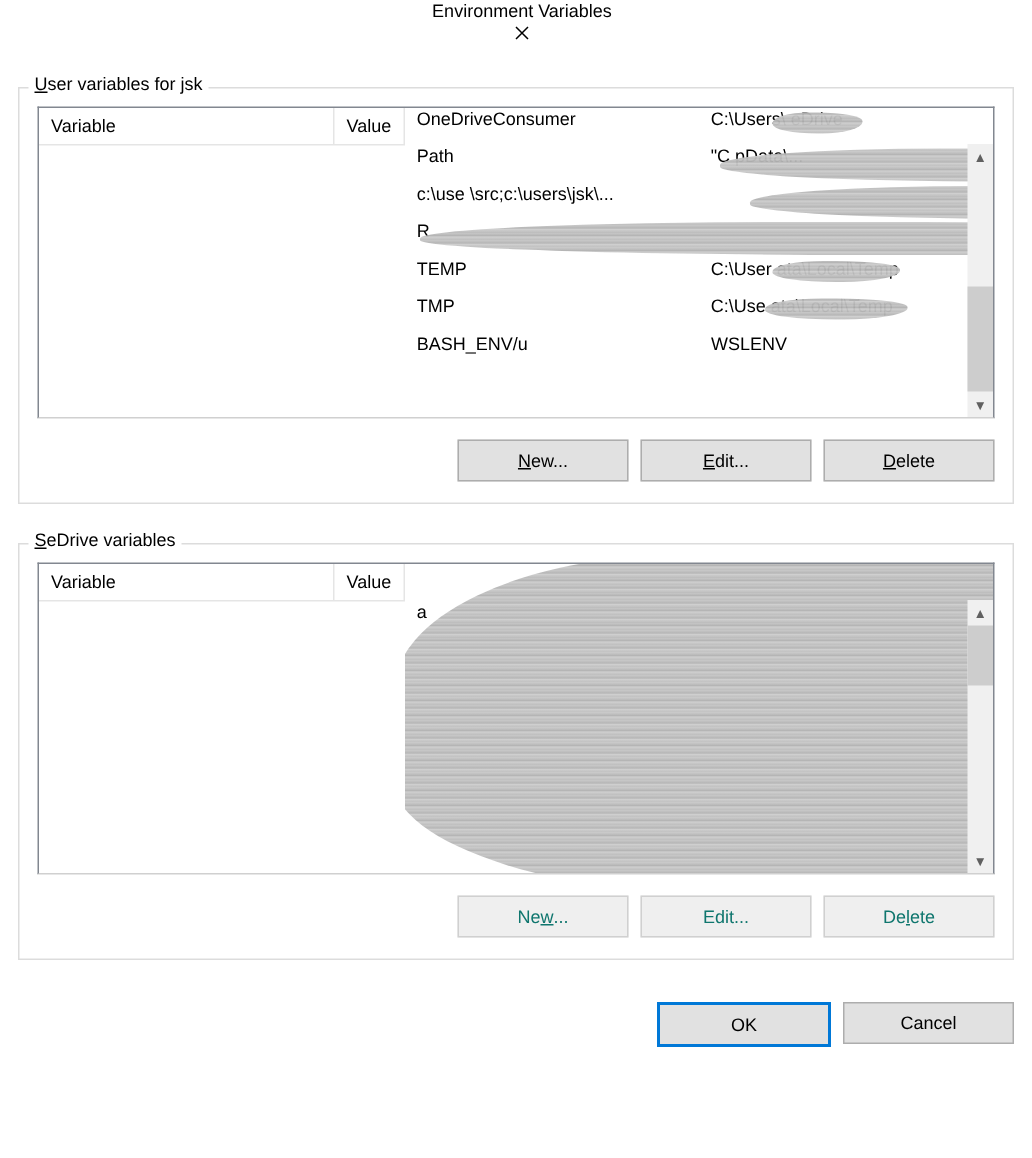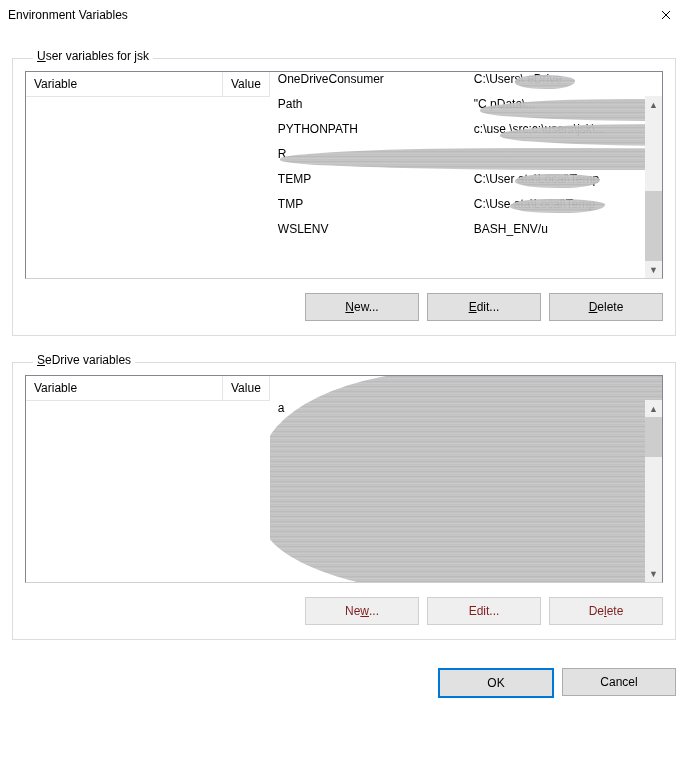--- a/index.html
+++ b/index.html
@@ -12,20 +12,21 @@
     background: #ffffff;
     color: #000;
     overflow: hidden;
   }
   .titlebar {
     display: flex;
     align-items: center;
     justify-content: space-between;
     height: 30px;
     padding: 0 0 0 8px;
+    flex-direction: column;
   }
   .titlebar-title {
     font-size: 12px;
   }
   .titlebar-close {
     width: 45px;
     height: 30px;
     display: flex;
     align-items: center;
     justify-content: center;
@@ -37,21 +38,21 @@
   }
   .groupbox {
     border: 1px solid #dcdcdc;
     margin-top: 18px;
     padding: 12px 12px 14px 12px;
     position: relative;
   }
   .groupbox-legend {
     position: absolute;
     top: -10px;
-    left: 20px;
+    left: 6px;
     background: #fff;
     padding: 0 4px;
     font-size: 12px;
   }
   .accel {
     text-decoration: underline;
   }
   .listview {
     border: 1px solid #828790;
     border-bottom-color: #d0d0d0;
@@ -134,21 +135,21 @@
     border: 1px solid #adadad;
     font-family: inherit;
     font-size: 12px;
     display: flex;
     align-items: center;
     justify-content: center;
     cursor: default;
     padding: 0 12px;
   }
   .btn.disabled {
-    color: #7f1d1d;
+    color: #0f766e;
     border-color: #d0d0d0;
     background: #efefef;
   }
   .btn.default {
     border: 2px solid #0078d7;
     background: #e1e1e1;
     text-align: right;
   }
   .dialog-footer {
     display: flex;
@@ -203,38 +204,37 @@
       <div class="lv-rows">
         <div class="lv-row">
           <div class="lv-cell col-var">OneDriveConsumer</div>
           <div class="lv-cell col-val">C:\Users\          eDrive</div>
         </div>
         <div class="lv-row">
           <div class="lv-cell col-var">Path</div>
           <div class="lv-cell col-val">"C                                                                         pData\...</div>
         </div>
         <div class="lv-row">
-          <div class="lv-cell col-var">PYTHONPATH</div>
           <div class="lv-cell col-val">c:\use                                                    \src;c:\users\jsk\...</div>
         </div>
         <div class="lv-row">
           <div class="lv-cell col-var">R</div>
           <div class="lv-cell col-val"></div>
         </div>
         <div class="lv-row">
           <div class="lv-cell col-var">TEMP</div>
           <div class="lv-cell col-val">C:\User          ata\Local\Temp</div>
         </div>
         <div class="lv-row">
           <div class="lv-cell col-var">TMP</div>
           <div class="lv-cell col-val">C:\Use             ata\Local\Temp</div>
         </div>
         <div class="lv-row">
+          <div class="lv-cell col-val">BASH_ENV/u</div>
           <div class="lv-cell col-var">WSLENV</div>
-          <div class="lv-cell col-val">BASH_ENV/u</div>
         </div>
 
         <div class="smudge" style="top:3px; left:245px; width:60px; height:14px;"></div>
         <div class="smudge" style="top:27px; left:210px; width:370px; height:22px;"></div>
         <div class="smudge" style="top:52px; left:230px; width:380px; height:22px;"></div>
         <div class="smudge" style="top:76px; left:10px; width:610px; height:22px;"></div>
         <div class="smudge" style="top:102px; left:245px; width:85px; height:14px;"></div>
         <div class="smudge" style="top:127px; left:240px; width:95px; height:14px;"></div>
       </div>
       <div class="lv-scroll">

